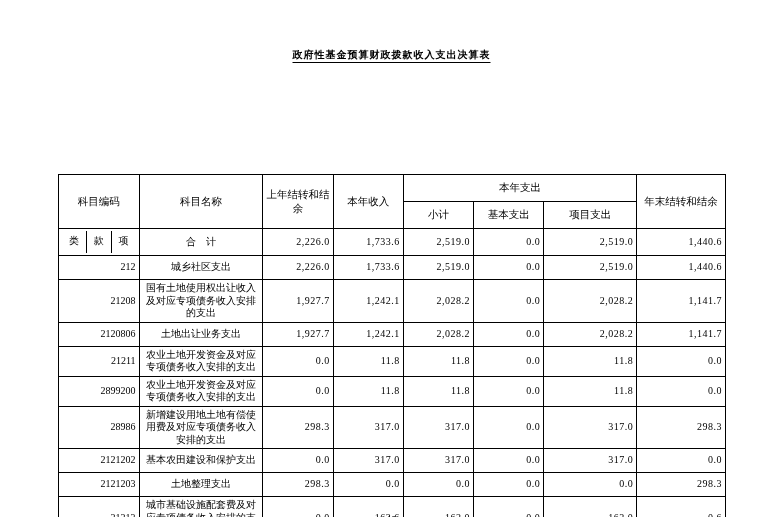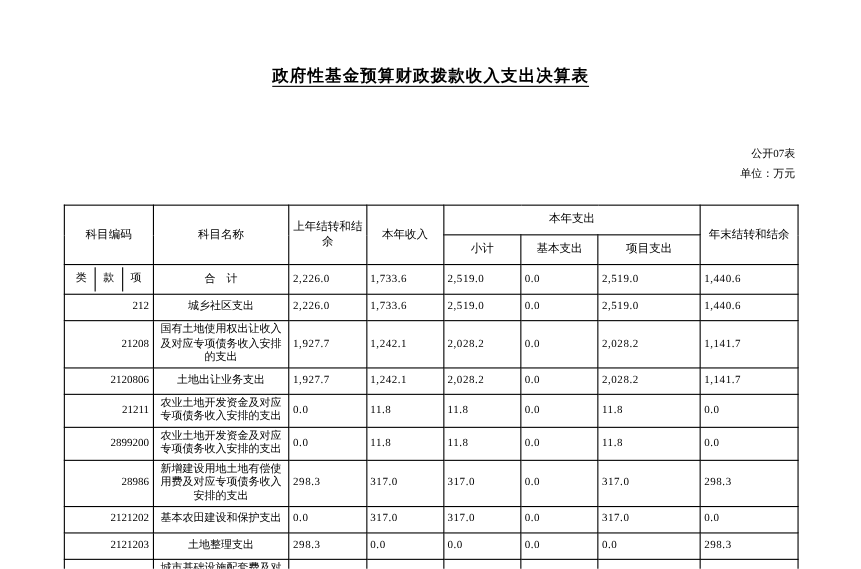--- a/index.html
+++ b/index.html
@@ -16,24 +16,24 @@
     overflow: hidden;
   }
   .page {
     width: 783px;
     height: 517px;
     position: relative;
     box-sizing: border-box;
   }
   .doc-title {
     text-align: center;
-    font-size: 15px;
+    font-size: 10px;
     font-weight: bold;
     letter-spacing: 1px;
-    margin-top: 60px;
+    margin-top: 48px;
     text-decoration: underline;
     text-underline-offset: 4px;
   }
   .meta-block {
     position: absolute;
     right: 60px;
     top: 72px;
     text-align: right;
     font-size: 10px;
     line-height: 1.8;
@@ -57,20 +57,21 @@
     line-height: 1.25;
   }
   table.fin th {
     text-align: center;
     font-weight: normal;
     font-size: 10.5px;
     height: 22px;
   }
   .hdr-tall { height: 46px; }
   .num {
+    text-align: right;
     padding-right: 6px;
     font-family: "Liberation Serif", "DejaVu Serif", serif;
     letter-spacing: 0.5px;
   }
   .name-ctr {
     text-align: center;
   }
   .tiny {
     font-size: 7.5px;
     line-height: 1.3;
@@ -110,24 +111,20 @@
   }
   .leicell .inner > div:last-child { border-right: none; }
 </style>
 </head>
 <body>
 
 <div class="page">
 
   <div class="doc-title">政府性基金预算财政拨款收入支出决算表</div>
 
-  <div class="meta-block">
-    <div>公开07表</div>
-    <div>单位：万元</div>
-  </div>
 
   <div class="table-wrap">
     <table class="fin">
       <colgroup>
         <col style="width:78px">
         <col style="width:120px">
         <col style="width:68px">
         <col style="width:68px">
         <col style="width:68px">
         <col style="width:68px">

